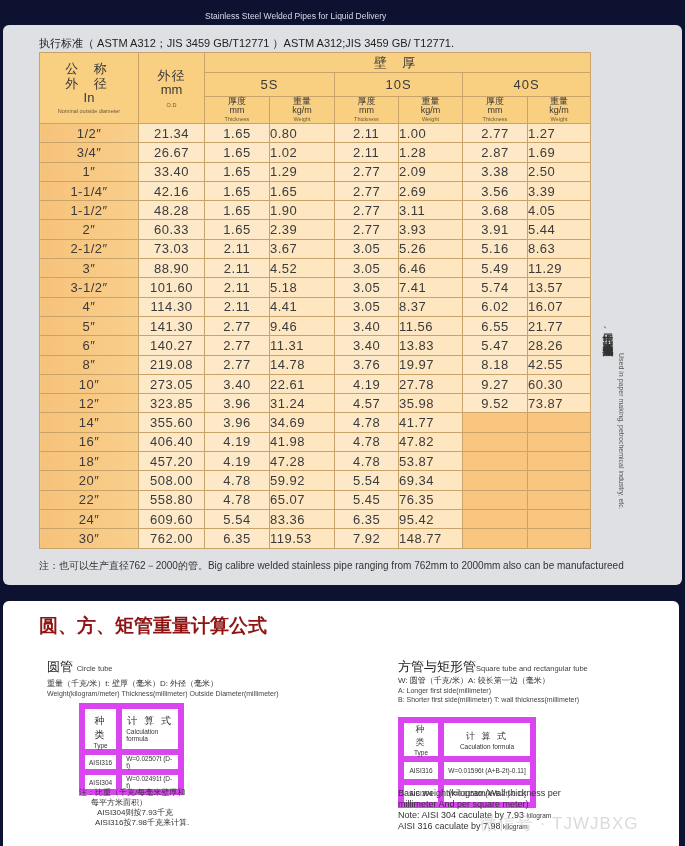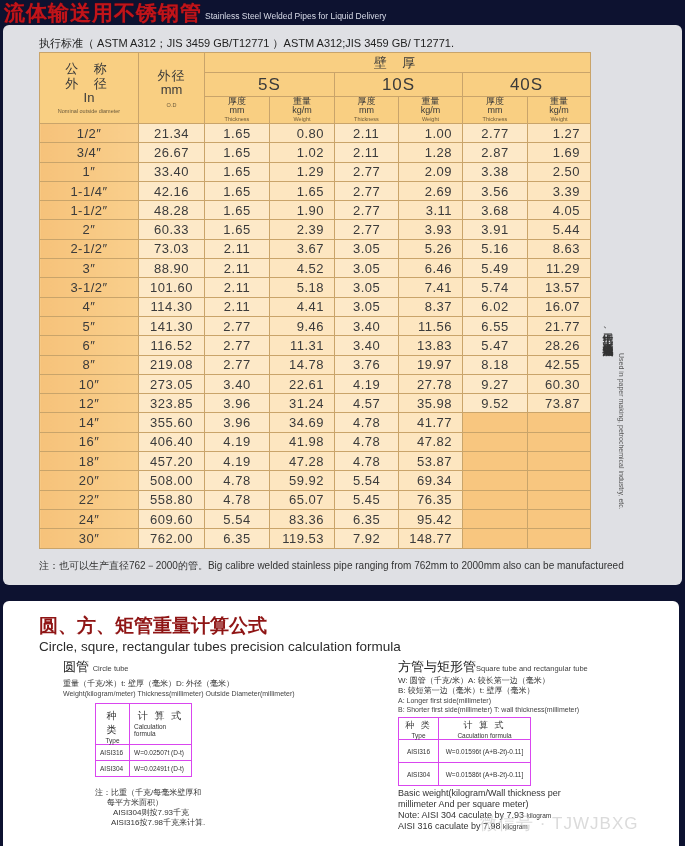--- a/index.html
+++ b/index.html
@@ -40,29 +40,29 @@
   table.spec td, table.spec th {
     border: 1px solid #c9a46a;
     text-align: center; vertical-align: middle;
     font-weight: normal; padding: 0;
   }
   table.spec thead th { background: #f9cf82; color: #3a3a3a; }
   table.spec tbody td { height: 19.3px; font-size: 13px; letter-spacing: 0.5px; color: #3b3b3b; }
   table.spec tbody td.nom { background: linear-gradient(90deg,#f6c27a,#f9cf8c); text-align: center; }
   table.spec tbody td.od  { background: #fbe1b4; }
   table.spec tbody td.val { background: #fde9c8; }
-  table.spec tbody td.wt  { background: #fde6c0; text-align: right; padding-right: 10px; }
+  table.spec tbody td.wt  { background: #fde6c0; text-align: left; padding-right: 10px; }
   table.spec tbody td.th  { text-align: left; padding-left: 18px; }
   table.spec tbody td.empty { background: #f8c67f; }
   .h-cn { font-size: 13px; line-height: 15px; letter-spacing: 6px; }
   .h-unit { font-size: 13px; line-height: 13px; }
   .h-en { font-size: 5.5px; color: #6b5a3c; line-height: 8px; }
   .h-small-cn { font-size: 9px; line-height: 9px; }
   .h-small-unit { font-size: 9px; line-height: 9px; }
-  .h-sch { font-size: 17px; letter-spacing: 1px; }
+  .h-sch { font-size: 13px; letter-spacing: 1px; }
   .side-note {
     position: absolute; left: 598px; top: 300px; width: 30px; height: 240px;
   }
   .side-cn {
     position: absolute; left: 0; top: 0;
     writing-mode: vertical-rl; font-size: 11px; color: #333; line-height: 13px;
     height: 240px;
   }
   .side-en {
     position: absolute; left: 17px; top: 28px;
@@ -81,25 +81,25 @@
     position: absolute; left: 36px; top: 12px;
     font-family: "DejaVu Serif", "Liberation Serif", serif;
     font-weight: bold; font-size: 19px; color: #8f1515;
   }
   .formula-sub {
     position: absolute; left: 36px; top: 38px;
     font-size: 13.5px; color: #2b2b2b;
   }
   .sec-title { font-size: 13px; color: #222; }
   .sec-title .en { font-size: 7.5px; color: #444; }
-  .circle-block { position: absolute; left: 60px; top: 57px; width: 320px; }
+  .circle-block { position: absolute; left: 44px; top: 57px; width: 320px; }
   .line-sm { font-size: 8px; color: #333; line-height: 10px; }
   .line-xs { font-size: 7px; color: #444; line-height: 9px; }
   table.ftab { border-collapse: collapse; }
-  table.ftab td { border: 1px solid #d946ef; font-size: 6.5px; color: #333; padding: 0 4px; }
+  table.ftab td { border: 6px solid #d946ef; font-size: 6.5px; color: #333; padding: 0 4px; }
   .ftab .hcn { font-size: 10px; letter-spacing: 2px; display: block; }
   .circ-tab { position: absolute; left: 32px; top: 45px; }
   .circ-tab td { height: 16px; }
   .circ-tab td.hd { height: 38px; vertical-align: top; padding-top: 5px; }
   .circ-note {
     position: absolute; left: 32px; top: 130px; font-size: 8px; color: #333; line-height: 10px;
   }
   .rect-block { position: absolute; left: 395px; top: 57px; width: 280px; }
   .rect-tab { position: absolute; left: 0; top: 59px; }
   .rect-tab td { height: 23px; text-align: center; }
@@ -109,21 +109,20 @@
   .watermark {
     position: absolute; left: 480px; top: 812px;
     font-size: 17px; color: rgba(200,200,200,0.65); letter-spacing: 1px;
   }
   .bottom-dark { position: absolute; left: 0; top: 585px; width: 685px; height: 16px; background: #0d1230; }
 </style>
 </head>
 <body>
 
 <div class="banner">
-  <div class="banner-title">流体输送用不锈钢管</div>
   <div class="banner-sub">Stainless Steel Welded Pipes for Liquid Delivery</div>
 </div>
 
 <div class="card1">
   <div class="std-line">执行标准（ ASTM  A312；JIS 3459  GB/T12771 ）ASTM  A312;JIS 3459 GB/ T12771.</div>
 
   <table class="spec">
     <colgroup>
       <col style="width:99px">
         <col style="width:66px">
@@ -293,21 +292,21 @@
           <td class="od val">141.30</td>
           <td class="val">2.77</td>
           <td class="val wt">9.46</td>
           <td class="val th">3.40</td>
           <td class="val wt">11.56</td>
           <td class="val">6.55</td>
           <td class="val wt">21.77</td>
         </tr>
         <tr>
           <td class="nom">6″</td>
-          <td class="od val">116.52</td>
+          <td class="od val">140.27</td>
           <td class="val">2.77</td>
           <td class="val wt">11.31</td>
           <td class="val th">3.40</td>
           <td class="val wt">13.83</td>
           <td class="val">5.47</td>
           <td class="val wt">28.26</td>
         </tr>
         <tr>
           <td class="nom">8″</td>
           <td class="od val">219.08</td>
@@ -416,21 +415,20 @@
     <div class="side-en">Used in paper making, petrochemical industry, etc.</div>
   </div>
 
   <div class="foot-note">注：也可以生产直径762－2000的管。Big calibre welded stainless pipe ranging from 762mm to 2000mm also can be manufactureed</div>
 </div>
 
 <div class="bottom-dark"></div>
 
 <div class="card2">
   <div class="formula-title">圆、方、矩管重量计算公式</div>
-  <div class="formula-sub">Circle, squre, rectangular tubes precision calculation formula</div>
 
   <div class="circle-block">
     <div class="sec-title">
       <span>圆管</span> <span class="en">Circle tube</span>
     </div>
     <div class="line-sm" style="margin-top:3px">重量（千克/米）t: 壁厚（毫米）D: 外径（毫米）</div>
     <div class="line-xs">Weight(kilogram/meter) Thickness(millimeter) Outside Diameter(millimeter)</div>
 
     <table class="ftab circ-tab">
       <tbody>
@@ -459,21 +457,20 @@
       <div style="padding-left:18px">AISI304则按7.93千克</div>
       <div style="padding-left:16px">AISI316按7.98千克来计算.</div>
     </div>
   </div>
 
   <div class="rect-block">
     <div class="sec-title">
       <span>方管与矩形管</span><span class="en">Square tube and rectangular tube</span>
     </div>
     <div class="line-sm">W:  圆管（千克/米）A:  较长第一边（毫米）</div>
-    <div class="line-sm">B:  较短第一边（毫米）t:  壁厚（毫米）</div>
     <div class="line-xs">A: Longer first side(millimeter)</div>
     <div class="line-xs">B: Shorter first side(millimeter) T: wall thickness(millimeter)</div>
 
     <table class="ftab rect-tab">
       <tbody>
           <tr>
         <td class="hd" style="width:40px">
           <span class="hcn" style="font-size:9px">种    类</span><span>Type</span>
         </td>
         <td class="hd" style="width:92px">

